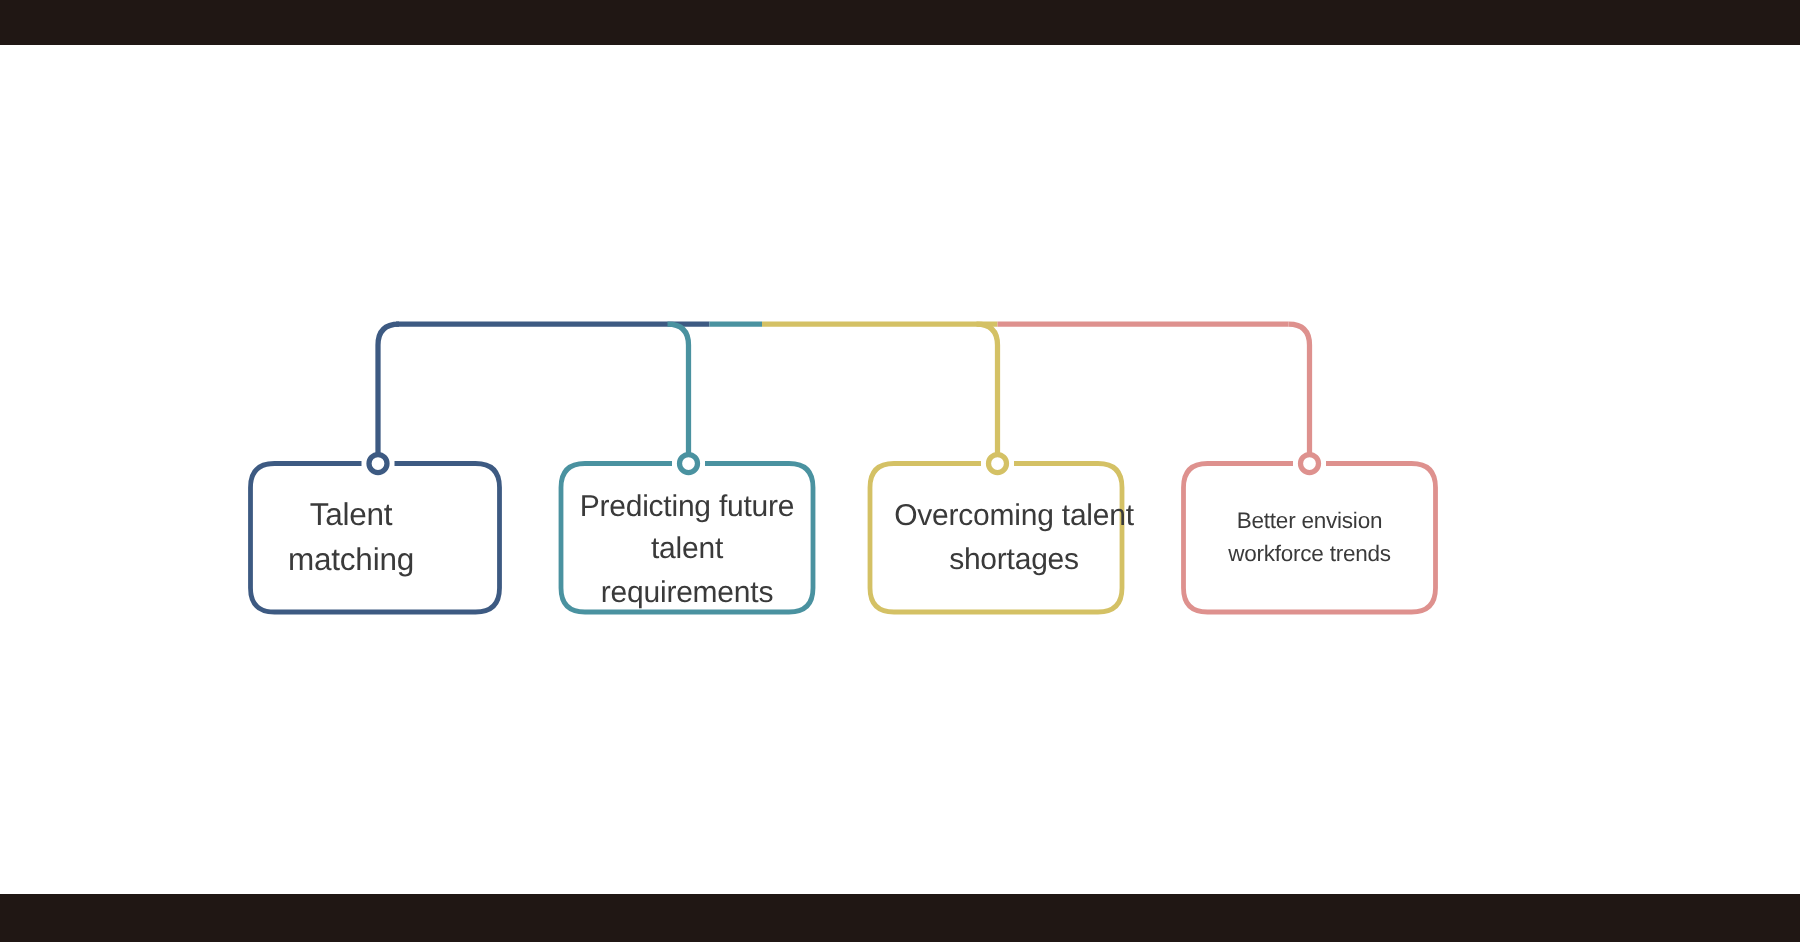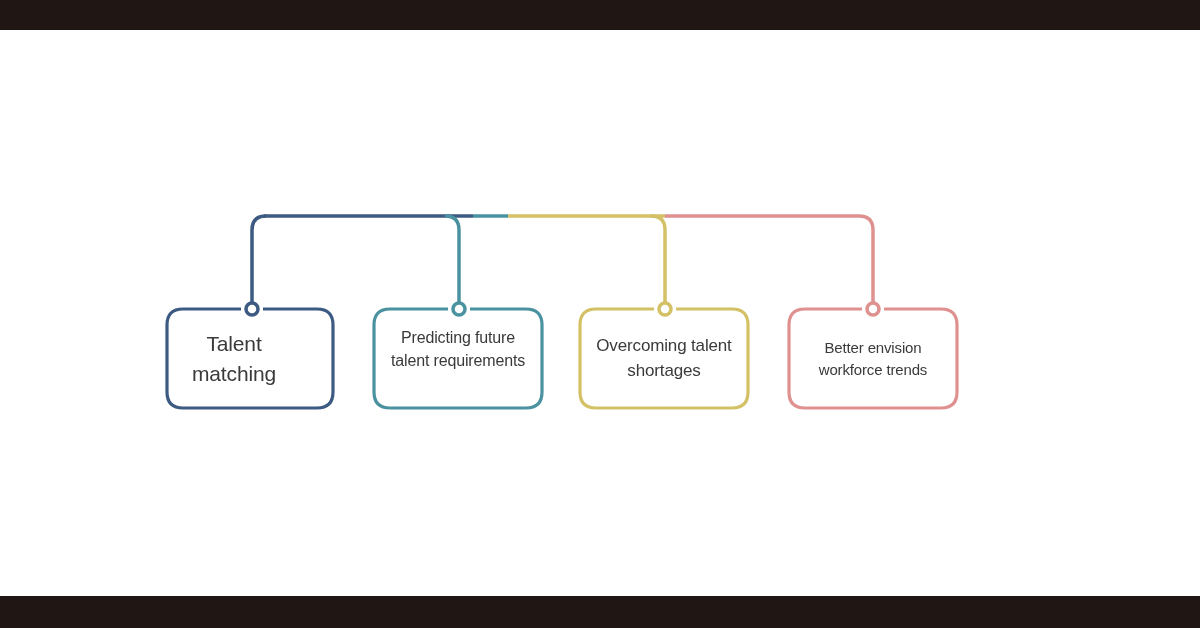--- a/index.html
+++ b/index.html
@@ -57,23 +57,23 @@
         <path d="M 241 309 L 183 309 Q 167 309 167 325 L 167 392 Q 167 408 183 408 L 317 408 Q 333 408 333 392 L 333 325 Q 333 309 317 309 L 263 309" fill="#ffffff" stroke="#3D5A82" stroke-width="3.2" stroke-linecap="butt" stroke-linejoin="round"></path>
         <path d="M 448 309 L 390 309 Q 374 309 374 325 L 374 392 Q 374 408 390 408 L 526 408 Q 542 408 542 392 L 542 325 Q 542 309 526 309 L 470 309" fill="#ffffff" stroke="#4A92A0" stroke-width="3.2" stroke-linecap="butt" stroke-linejoin="round"></path>
         <path d="M 654 309 L 596 309 Q 580 309 580 325 L 580 392 Q 580 408 596 408 L 732 408 Q 748 408 748 392 L 748 325 Q 748 309 732 309 L 676 309" fill="#ffffff" stroke="#D4C165" stroke-width="3.2" stroke-linecap="butt" stroke-linejoin="round"></path>
         <path d="M 862 309 L 805 309 Q 789 309 789 325 L 789 392 Q 789 408 805 408 L 941 408 Q 957 408 957 392 L 957 325 Q 957 309 941 309 L 884 309" fill="#ffffff" stroke="#DE918E" stroke-width="3.2" stroke-linecap="butt" stroke-linejoin="round"></path>
         <circle cx="252" cy="309" r="6" fill="#ffffff" stroke="#3D5A82" stroke-width="3.5"></circle>
         <circle cx="459" cy="309" r="6" fill="#ffffff" stroke="#4A92A0" stroke-width="3.5"></circle>
         <circle cx="665" cy="309" r="6" fill="#ffffff" stroke="#D4C165" stroke-width="3.5"></circle>
         <circle cx="873" cy="309" r="6" fill="#ffffff" stroke="#DE918E" stroke-width="3.5"></circle>
       </svg>
   <div class="node-label" style="left: 167px; top: 309px; width: 134px; height: 99px; font-size: 21px;">Talent matching</div>
-      <div class="node-label" style="left: 374px; top: 300px; width: 168px; height: 99px; font-size: 16px;">Predicting future
+      <div class="node-label" style="left: 374px; top: 317px; width: 168px; height: 99px; font-size: 20px;">Predicting future
 talent requirements</div>
-      <div class="node-label" style="left: 580px; top: 309px; width: 168px; height: 99px; font-size: 17px;">Overcoming talent
+      <div class="node-label" style="left: 580px; top: 309px; width: 168px; height: 99px; font-size: 20px; padding-left: 12px;">Overcoming talent
 shortages</div>
       <div class="node-label" style="left: 789px; top: 309px; width: 168px; height: 99px; font-size: 15px;">Better envision
 workforce trends</div>
     </div>
 
   <div class="bar bar-bottom" style="height: 32px; background: rgb(32, 23, 20);"></div>
 
 </div>
 
 </body></html>

